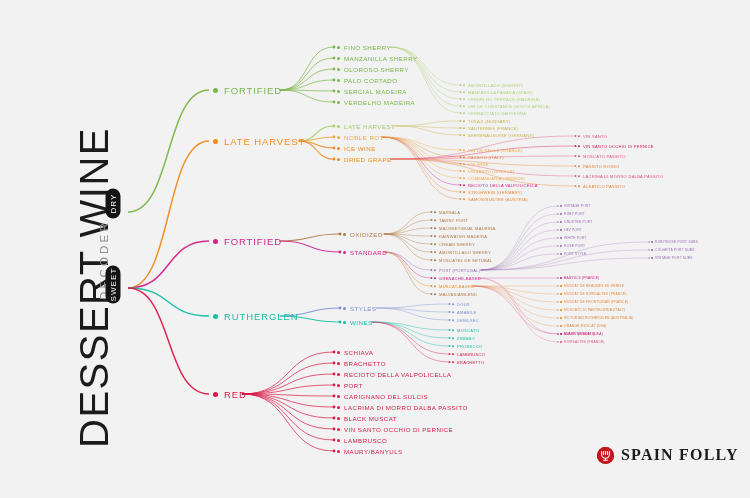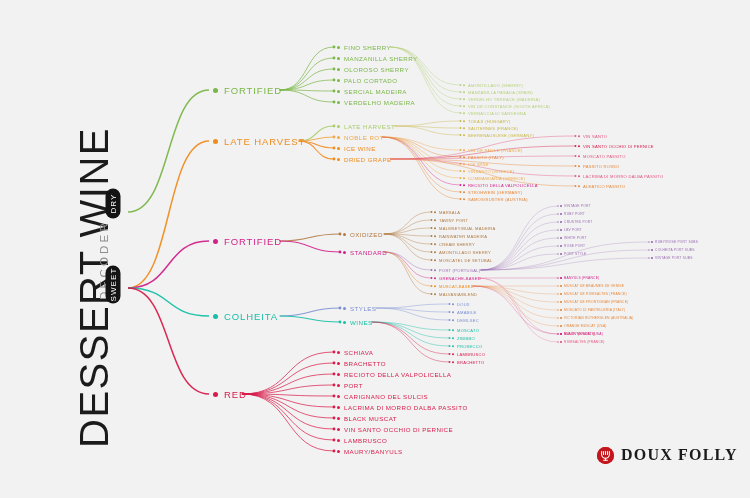--- a/index.html
+++ b/index.html
@@ -348,21 +348,21 @@
       <div class="node lvl4" style="left: 560px; top: 342px;"><span class="dot" style="background: rgb(228, 84, 127);"></span><span class="txt" style="color: rgb(228, 84, 127);">RIVESALTES (FRANCE)</span></div>
       <div class="node lvl3" style="left: 434px; top: 286px;"><span class="dot" style="background: rgb(240, 140, 30);"></span><span class="txt" style="color: rgb(240, 140, 30);">MUSCAT-BASED</span></div>
       <div class="node lvl4" style="left: 560px; top: 286px;"><span class="dot" style="background: rgb(232, 136, 58);"></span><span class="txt" style="color: rgb(232, 136, 58);">MUSCAT DE BEAUMES DE VENISE</span></div>
       <div class="node lvl4" style="left: 560px; top: 294px;"><span class="dot" style="background: rgb(232, 136, 58);"></span><span class="txt" style="color: rgb(232, 136, 58);">MUSCAT DE RIVESALTES (FRANCE)</span></div>
       <div class="node lvl4" style="left: 560px; top: 302px;"><span class="dot" style="background: rgb(232, 136, 58);"></span><span class="txt" style="color: rgb(232, 136, 58);">MUSCAT DE FRONTIGNAN (FRANCE)</span></div>
       <div class="node lvl4" style="left: 560px; top: 310px;"><span class="dot" style="background: rgb(232, 136, 58);"></span><span class="txt" style="color: rgb(232, 136, 58);">MOSCATO DI PANTELLERIA (ITALY)</span></div>
       <div class="node lvl4" style="left: 560px; top: 318px;"><span class="dot" style="background: rgb(232, 136, 58);"></span><span class="txt" style="color: rgb(232, 136, 58);">VICTORIAN RUTHERGLEN (AUSTRALIA)</span></div>
       <div class="node lvl4" style="left: 560px; top: 326px;"><span class="dot" style="background: rgb(232, 136, 58);"></span><span class="txt" style="color: rgb(232, 136, 58);">ORANGE MUSCAT (USA)</span></div>
       <div class="node lvl4" style="left: 560px; top: 334px;"><span class="dot" style="background: rgb(210, 34, 138);"></span><span class="txt" style="color: rgb(210, 34, 138);">BLACK MUSCAT (USA)</span></div>
       <div class="node lvl3" style="left: 434px; top: 294px;"><span class="dot" style="background: rgb(176, 122, 67);"></span><span class="txt" style="color: rgb(176, 122, 67);">MALVASIA/BLEND</span></div>
-      <div class="node lvl1" style="left: 213px; top: 316px;"><span class="dot" style="background: rgb(22, 191, 165);"></span><span class="txt" style="color: rgb(22, 191, 165);">COLHEITA</span></div>
+      <div class="node lvl1" style="left: 213px; top: 316px;"><span class="dot" style="background: rgb(22, 191, 165);"></span><span class="txt" style="color: rgb(22, 191, 165);">RUTHERGLEN</span></div>
       <div class="node lvl2" style="left: 343px; top: 308px;"><span class="dot" style="background: rgb(123, 143, 212);"></span><span class="txt" style="color: rgb(123, 143, 212);">STYLES</span></div>
       <div class="node lvl3" style="left: 452px; top: 304px;"><span class="dot" style="background: rgb(123, 143, 212);"></span><span class="txt" style="color: rgb(123, 143, 212);">DOUX</span></div>
       <div class="node lvl3" style="left: 452px; top: 312px;"><span class="dot" style="background: rgb(123, 143, 212);"></span><span class="txt" style="color: rgb(123, 143, 212);">AMABILE</span></div>
       <div class="node lvl3" style="left: 452px; top: 320px;"><span class="dot" style="background: rgb(123, 143, 212);"></span><span class="txt" style="color: rgb(123, 143, 212);">DEMI-SEC</span></div>
       <div class="node lvl2" style="left: 343px; top: 322px;"><span class="dot" style="background: rgb(22, 191, 165);"></span><span class="txt" style="color: rgb(22, 191, 165);">WINES</span></div>
       <div class="node lvl3" style="left: 452px; top: 330px;"><span class="dot" style="background: rgb(22, 191, 165);"></span><span class="txt" style="color: rgb(22, 191, 165);">MOSCATO</span></div>
       <div class="node lvl3" style="left: 452px; top: 338px;"><span class="dot" style="background: rgb(22, 191, 165);"></span><span class="txt" style="color: rgb(22, 191, 165);">ZIBIBBO</span></div>
       <div class="node lvl3" style="left: 452px; top: 346px;"><span class="dot" style="background: rgb(22, 191, 165);"></span><span class="txt" style="color: rgb(22, 191, 165);">PROSECCO</span></div>
       <div class="node lvl3" style="left: 452px; top: 354px;"><span class="dot" style="background: rgb(216, 27, 74);"></span><span class="txt" style="color: rgb(216, 27, 74);">LAMBRUSCO</span></div>
       <div class="node lvl3" style="left: 452px; top: 362px;"><span class="dot" style="background: rgb(216, 27, 74);"></span><span class="txt" style="color: rgb(216, 27, 74);">BRACHETTO</span></div>
@@ -386,16 +386,16 @@
         <g stroke="#ffffff" stroke-width="1.05" fill="none" stroke-linecap="round">
           <path d="M4.6 4.4 V7.3 a3.9 3.9 0 0 0 7.8 0 V4.4"></path>
           <path d="M6.5 4.4 V7.4"></path>
           <path d="M8.5 4.4 V7.4"></path>
           <path d="M10.5 4.4 V7.4"></path>
           <path d="M8.5 11.2 V13.3"></path>
           <path d="M6.6 13.3 H10.4"></path>
         </g>
       </svg>
     </div>
-    <div id="logo-text">DOUX FOLLY</div>
+    <div id="logo-text">SPAIN FOLLY</div>
   </div>
 
 </div>
 
 </body></html>

